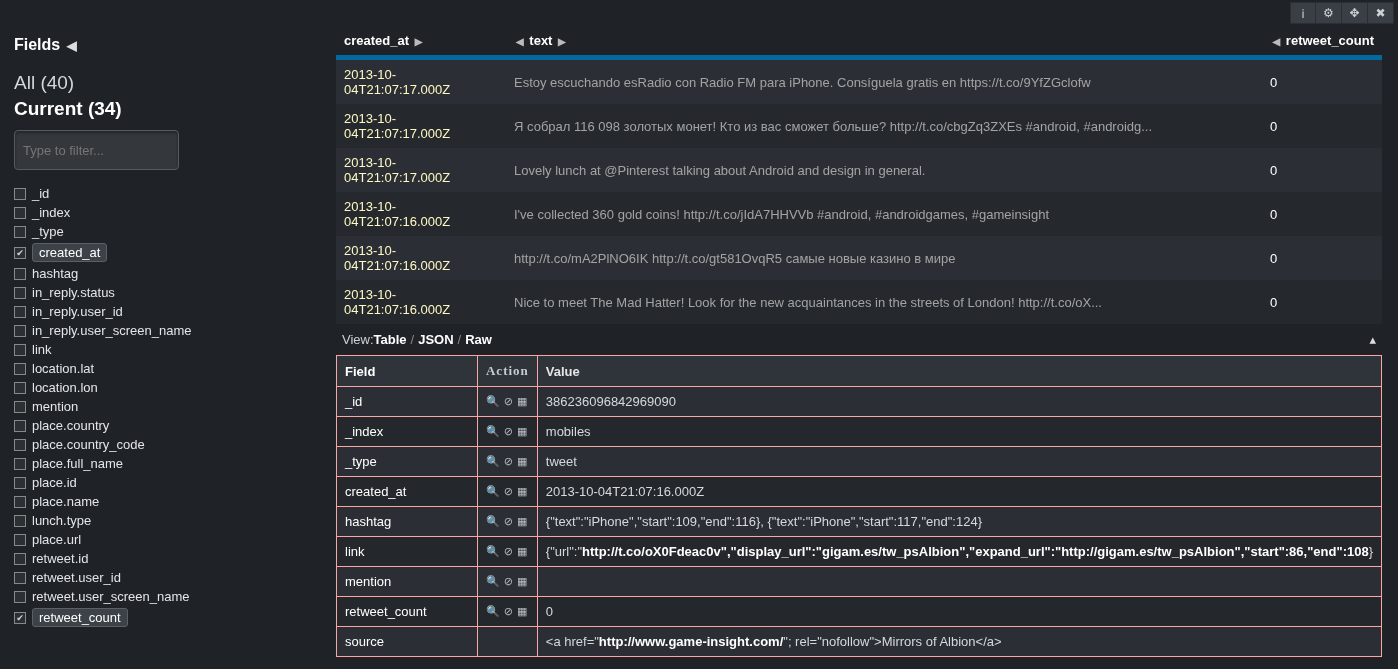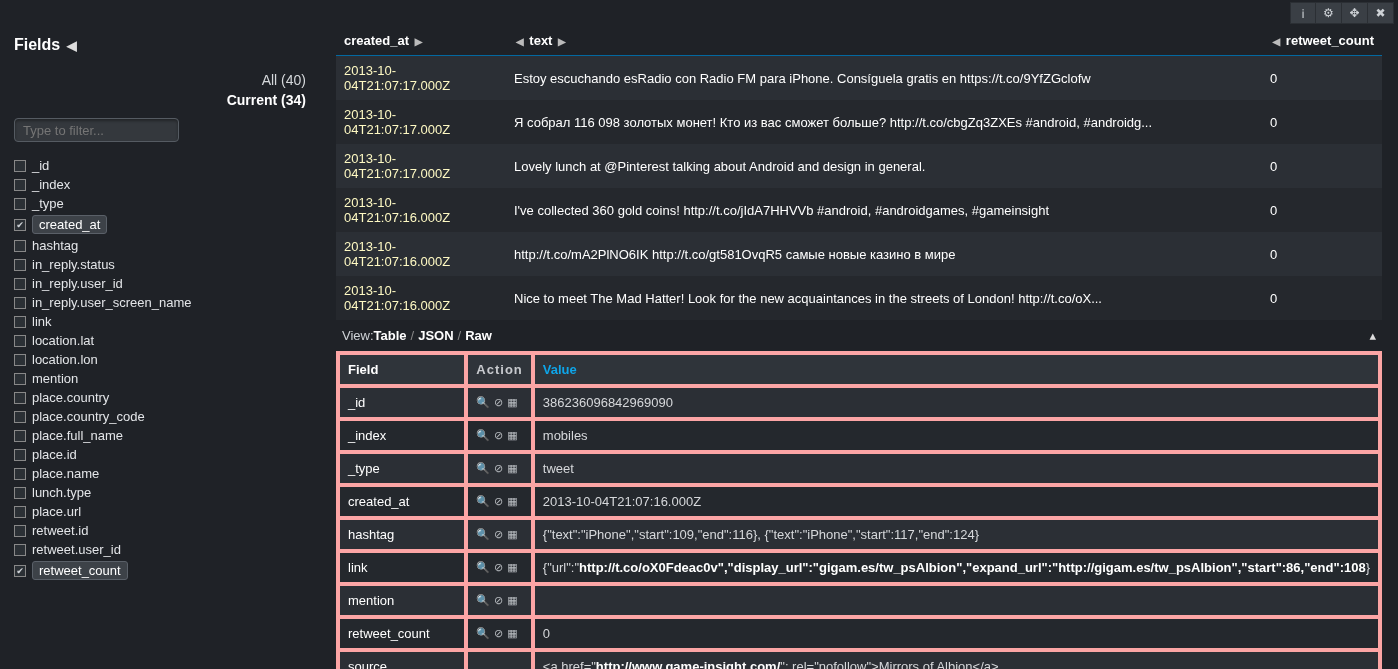--- a/index.html
+++ b/index.html
@@ -21,59 +21,59 @@
     background: #3a3f45;
     border: 1px solid #2b2f34;
     display: flex; align-items: center; justify-content: center;
     color: #cfd3d7; font-size: 12px; cursor: pointer;
   }
   .toolbar .ico-btn + .ico-btn { border-left: none; }
   .main { display: flex; }
   .sidebar { width: 320px; padding: 10px 14px 18px 14px; }
   .sb-title { font-weight: bold; color: #fff; font-size: 16px; margin-bottom: 18px; }
   .sb-title .chev { font-size: 13px; margin-left: 2px; color:#ddd; }
-  .sb-link { color: #d5d8db; font-size: 14px; margin: 4px 0; display:block;text-align:right; }
-  .sb-link.cur { color: #fff; font-weight: bold; margin-left: 20px; }
+  .sb-link { color: #d5d8db; font-size: 19px; margin: 4px 0; display:block; }
+  .sb-link.cur { color: #fff; font-weight: bold; }
   .filter-in {
-    margin-top: 6px; width: 165px; height: 24px;
+    margin-top: 6px; width: 165px; height: 40px;
     background: #34383d; border: 1px solid #555b62;
     border-radius: 4px; padding: 4px 8px; color: #bdbfc1; font-size: 13px;
     box-shadow: inset 0 2px 3px rgba(0,0,0,.35);
   }
   .field-list { margin-top: 14px; }
   .field-row { display: flex; align-items: center; gap: 6px; padding: 2px 0; font-size: 13px; color: #e3e5e8; }
   .chk { width: 12px; height: 12px; border: 1px solid #888; background: #2b3035; display:inline-flex; align-items:center; justify-content:center; font-size:10px; color:#cfd3d7; }
   .chk.on::after { content: "✔"; font-size: 9px; }
   .pill { background: #3d4248; border: 1px solid #5a6068; border-radius: 3px; padding: 1px 6px; color:#fff; }
   .content { flex: 1; padding: 0 16px 20px 16px; }
   .pager { text-align: center; color: #cfd3d7; padding: 10px 0 14px; position: relative; }
   .pager b { color: #fff; }
   .pager .next { position: absolute; right: 160px; top: 10px; color:#cfcfcf; font-size:15px; cursor:pointer; }
   .grid { width: 100%; border-collapse: collapse; }
   .grid th, .grid td { text-align: left; padding: 7px 8px; font-size: 13px; }
-  .grid thead th { color:#fff; font-weight: bold; border-bottom: 1px solid #0369a1; }
+  .grid thead th { color:#fff; font-weight: bold; border-bottom: 5px solid #0369a1; }
   .grid thead th .sort { font-size: 10px; color:#bbb; margin: 0 2px; }
   .grid tbody tr:nth-child(odd) td { background: #2b2f35; }
   .grid tbody tr:nth-child(even) td { background: #25282d; }
   .grid td.col-ts { width: 170px; color:#fef9c3; }
-  .grid td.col-txt { color:#ffffff; }
+  .grid td.col-txt { color:#a3a3a3; }
   .grid td.col-rt { width: 120px; text-align: left; color:#fff; }
   .grid th.col-rt { text-align: right; }
   .viewbar { padding: 8px 6px; color:#cfd3d7; display:flex; align-items:center; }
   .viewbar .lbl { color:#cfd3d7; }
   .viewbar .opt { color:#fff; font-weight: bold; }
   .viewbar .sep { margin: 0 4px; color:#888; }
   .viewbar .caret { margin-left:auto; color:#ddd; cursor:pointer; font-size:13px; }
   .detail { width:100%; border-collapse: collapse; }
-  .detail th, .detail td { text-align:left; padding:7px 8px; font-size:13px; border:4px solid #fca5a5; }
-  .detail thead th { background:#2f343a; color:#0ea5e9; font-weight:bold; }
+  .detail th, .detail td { text-align:left; padding:7px 8px; font-size:13px; border:1px solid #fca5a5; }
+  .detail thead th { background:#2f343a; color:#e5e5e5; font-weight:bold; }
   .detail tbody tr td { background:#2b2f35; color:#d6d8db; }
   .detail tbody tr:nth-child(even) td { background:#24282d; }
   .detail .c-field { width:170px; color:#fff; }
-  .detail .c-action { width:56px; color:#c8cace; letter-spacing:1px; }
+  .detail .c-action { width:56px; color:#c8cace; letter-spacing:1px;font-family:Liberation Serif, serif; }
   .detail .c-value .hl { color:#fff; font-weight:bold; }
   .act-icons { display:flex; gap:3px; align-items:center; }
   .act-icons span { font-size:11px; color:#b8bcc0; cursor:pointer; }
 </style>
 </head>
 <body>
 
 <div class="toolbar">
   <div class="ico-btn">ℹ</div>
   <div class="ico-btn">⚙</div>
@@ -169,20 +169,24 @@
         </div>
         <div class="field-row">
           <span class="chk"></span>
           <span>retweet.id</span>
         </div>
         <div class="field-row">
           <span class="chk"></span>
           <span>retweet.user_id</span>
         </div>
         <div class="field-row">
+          <span class="chk"></span>
+          <span>retweet.user_screen_name</span>
+        </div>
+        <div class="field-row">
           <span class="chk on"></span>
           <span class="pill">retweet_count</span>
         </div>
       </div>
   </aside>
 
   <section class="content">
 
     <table class="grid">
       <thead>

